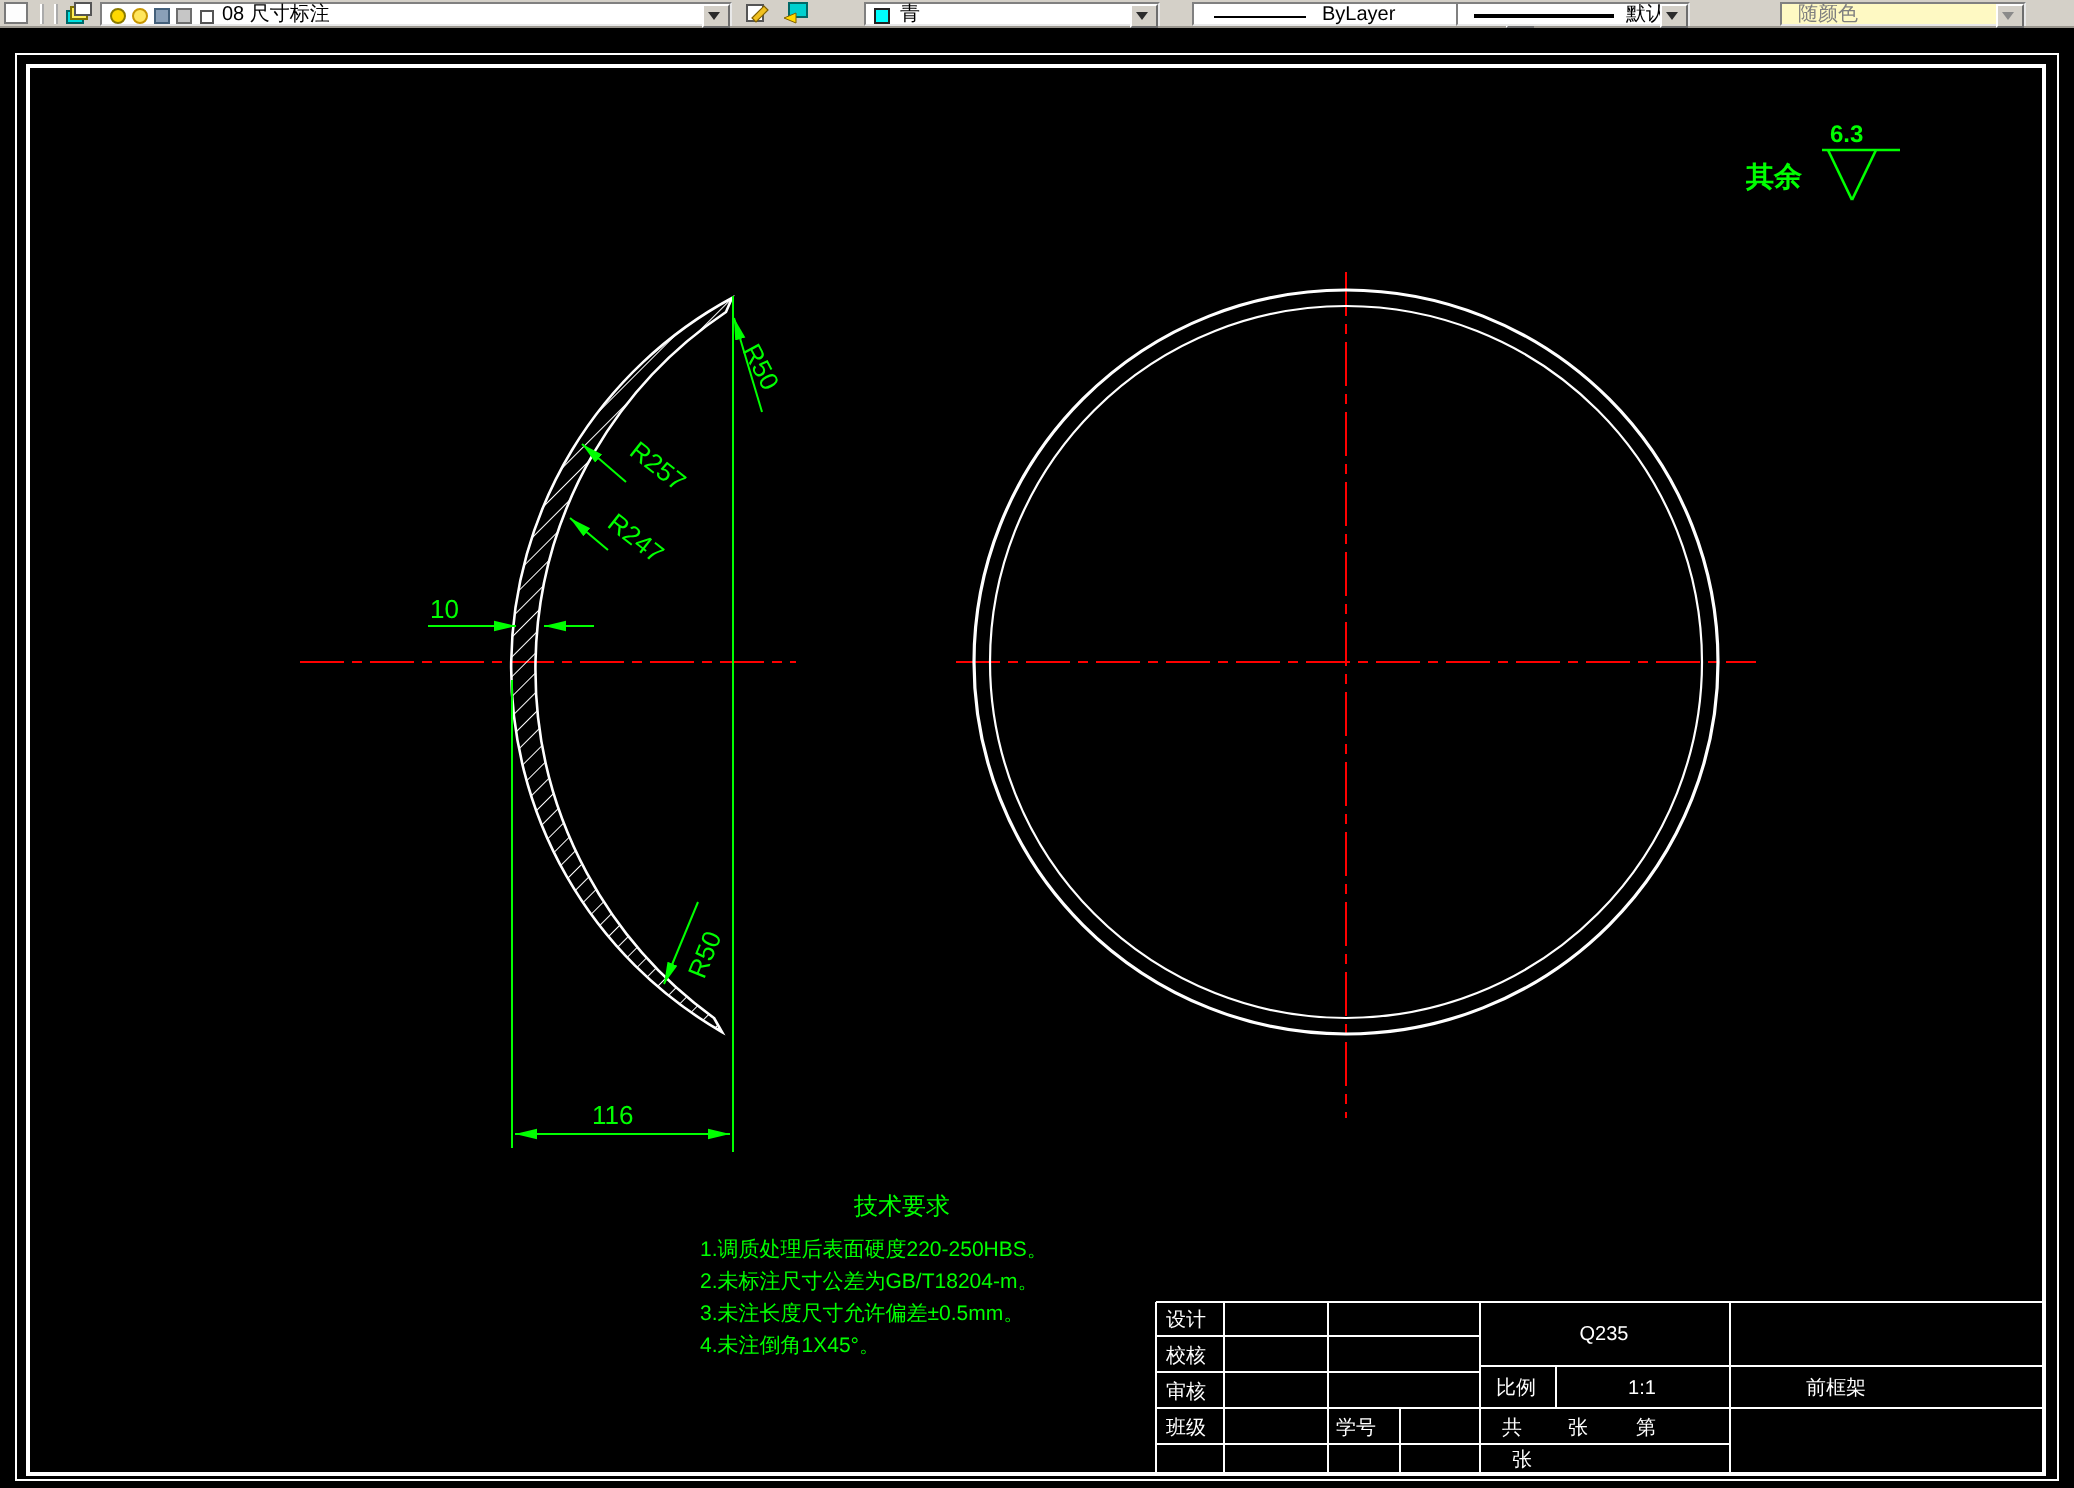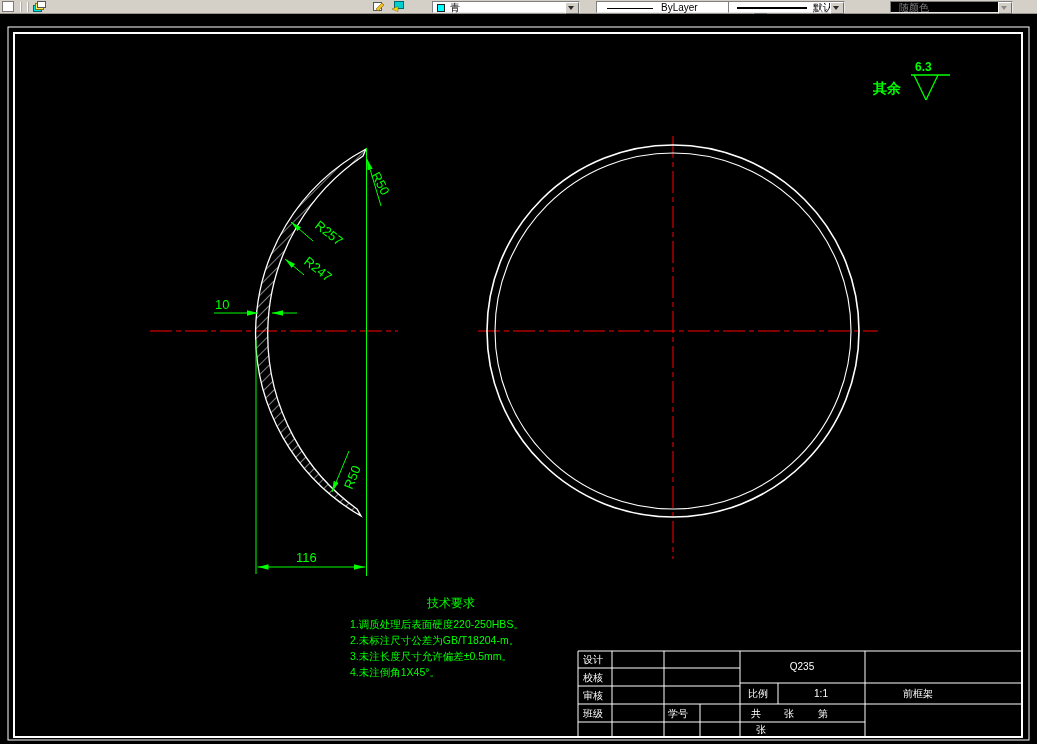--- a/index.html
+++ b/index.html
@@ -12,21 +12,21 @@
     position:absolute;top:0;left:0;width:1037px;height:14px;
     background:#d4d0c8;border-bottom:1px solid #9a968e;box-sizing:border-box;
   }
   .appicon{position:absolute;left:2px;top:1px;width:12px;height:11px;background:#fdfdfd;border:1px solid #7a7a7a;box-sizing:border-box;}
   .grip{position:absolute;left:20px;top:2px;width:5px;height:10px;
         border-left:2px ridge #fff;border-right:2px ridge #fff;}
   .tbtn{position:absolute;top:0;width:17px;height:13px;background:#d4d0c8;display:flex;align-items:center;justify-content:center;}
   .combo{position:absolute;top:1px;height:12px;background:#fff;box-sizing:border-box;
          border:1px solid;border-color:#808080 #e8e8e8 #e8e8e8 #808080;}
   .combo .val{position:absolute;top:1px;font-size:10px;line-height:10px;color:#000;white-space:nowrap;}
-  .combo.disabled{background:#000000;}
+  .combo.disabled{background:#fef9c3;}
   .combo.disabled .val{color:#808080;}
   .arrow-btn{position:absolute;right:0;top:0;width:12px;height:10px;background:#d4d0c8;
              border:1px solid;border-color:#fff #6d6d6d #6d6d6d #fff;}
   .tri{position:absolute;left:2px;top:3px;width:0;height:0;
        border:3px solid transparent;border-top:4px solid #2b2b2b;}
   .disabled .tri{border-top-color:#8a8a8a;}
   .mini{position:absolute;top:2px;width:8px;height:8px;box-sizing:border-box;}
   .bulb{left:4px;background:#ffd800;border:1px solid #8a7a00;border-radius:50%;}
   .sun{left:15px;background:#ffe65c;border:1px solid #c79600;border-radius:50%;}
   .lock{left:26px;background:#8aa0b8;border:1px solid #44607a;}
@@ -47,20 +47,31 @@
   <div class="grip"></div>
 
   <div class="tbtn" style="left:31px">
     <svg width="13" height="11">
       <rect x="0.5" y="4.5" width="8" height="6" fill="#00e0e0" stroke="#006868"></rect>
       <rect x="2.5" y="2.5" width="8" height="6" fill="#ffee55" stroke="#807000"></rect>
       <rect x="4.5" y="0.5" width="8" height="6" fill="#ffffff" stroke="#555555"></rect>
     </svg>
   </div>
 
+  <div class="combo" style="left:50px;width:316px">
+    <span class="mini bulb"></span>
+    <span class="mini sun"></span>
+    <span class="mini lock"></span>
+    <span class="mini printer"></span>
+    <span class="mini swatch-layer"></span>
+    <span class="val" style="left:60px">08 尺寸标注</span>
+    <span class="arrow-btn">
+        <span class="tri"></span>
+      </span>
+  </div>
 
   <div class="tbtn" style="left:370px">
     <svg width="13" height="11">
       <rect x="1.5" y="1.5" width="8" height="8" fill="#ffffff" stroke="#555555"></rect>
       <path d="M4,8 L10,2 L12,4 L6,10 Z" fill="#f0c020" stroke="#806000" stroke-width="0.6"></path>
     </svg>
   </div>
   <div class="tbtn" style="left:389px">
     <svg width="13" height="11">
       <rect x="3.5" y="0.5" width="9" height="7" fill="#00d0d0" stroke="#006868"></rect>

